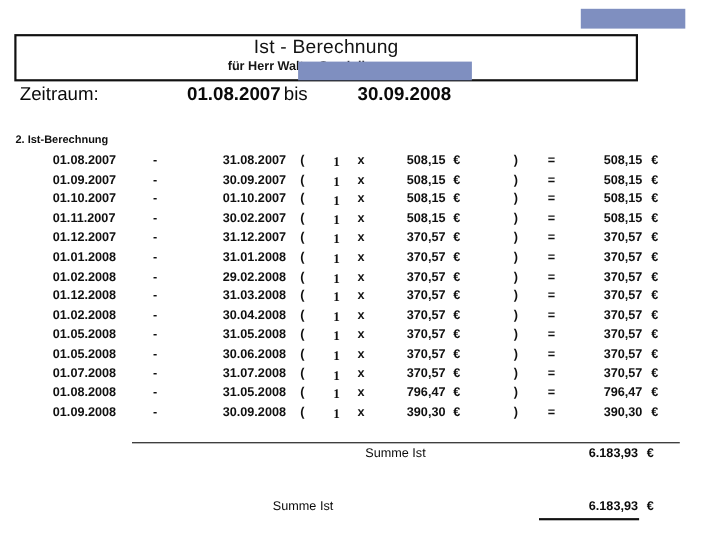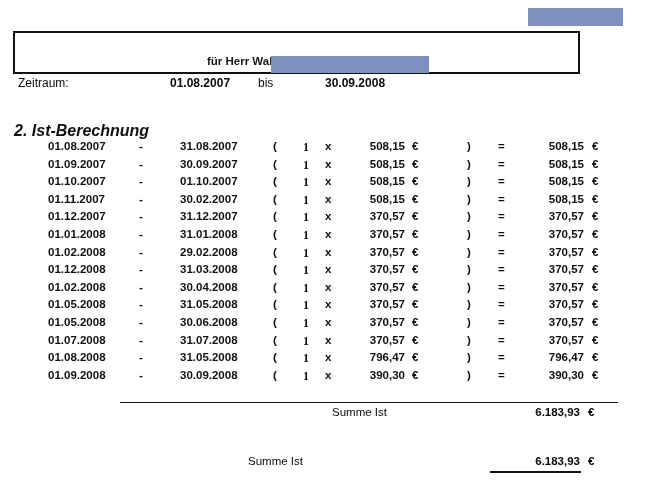--- a/index.html
+++ b/index.html
@@ -75,42 +75,41 @@
     white-space: nowrap;
   }
 
   
   .zeitraum-row {
     position: absolute;
     left: 0;
     top: 76px;
     width: 653px;
     height: 16px;
-    font-size: 12px;
+    font-size: 17px;
   }
   .zeitraum-row > span {
     position: absolute;
     white-space: nowrap;
     top: 0;
   }
   .z-label { left: 18px; }
   .z-from  { left: 170px; font-weight: bold; }
   .z-bis   { left: 258px; }
   .z-to    { left: 325px; font-weight: bold; }
 
   
   .section-heading {
     position: absolute;
     left: 14px;
     top: 122px;
-    font-size: 16px;
+    font-size: 10px;
     font-weight: bold;
     white-space: nowrap;
     color: #101010;
-    font-style: italic;
   }
 
   
   #calc-rows {
     position: absolute;
     left: 0;
     top: 140px;
     width: 653px;
   }
   .calc-row {
@@ -120,21 +119,21 @@
     font-weight: bold;
     color: #101010;
   }
   .calc-row > span {
     position: absolute;
     top: 0;
     white-space: nowrap;
   }
   .c-from   { left: 48px;  width: 68px; text-align: left; }
   .c-dash   { left: 139px; }
-  .c-to     { left: 180px; width: 68px; text-align: left; }
+  .c-to     { left: 192px; width: 68px; text-align: right; }
   .c-paren-open  { left: 273px; font-weight: bold; }
   .c-count  { left: 297px; width: 18px; text-align: center; font-family: "Liberation Serif", serif; font-size: 12px; }
   .c-times  { left: 325px; }
   .c-amount { left: 349px; width: 56px; text-align: right; }
   .c-cur1   { left: 412px; }
   .c-paren-close { left: 467px; }
   .c-equals { left: 498px; }
   .c-total  { left: 524px; width: 60px; text-align: right; }
   .c-cur2   { left: 592px; }
 
@@ -183,20 +182,21 @@
   }
 </style>
 </head>
 <body>
 
 <div class="page">
 
   <div class="redaction" id="redaction-top"></div>
 
   <div class="title-box"></div>
+  <div class="title-main">Ist - Berechnung</div>
   <div class="title-sub">für Herr Walter Smolnik</div>
   <div class="redaction" id="redaction-name"></div>
 
   <div class="zeitraum-row">
     <span class="z-label">Zeitraum:</span>
     <span class="z-from">01.08.2007</span>
     <span class="z-bis">bis</span>
     <span class="z-to">30.09.2008</span>
   </div>
 

